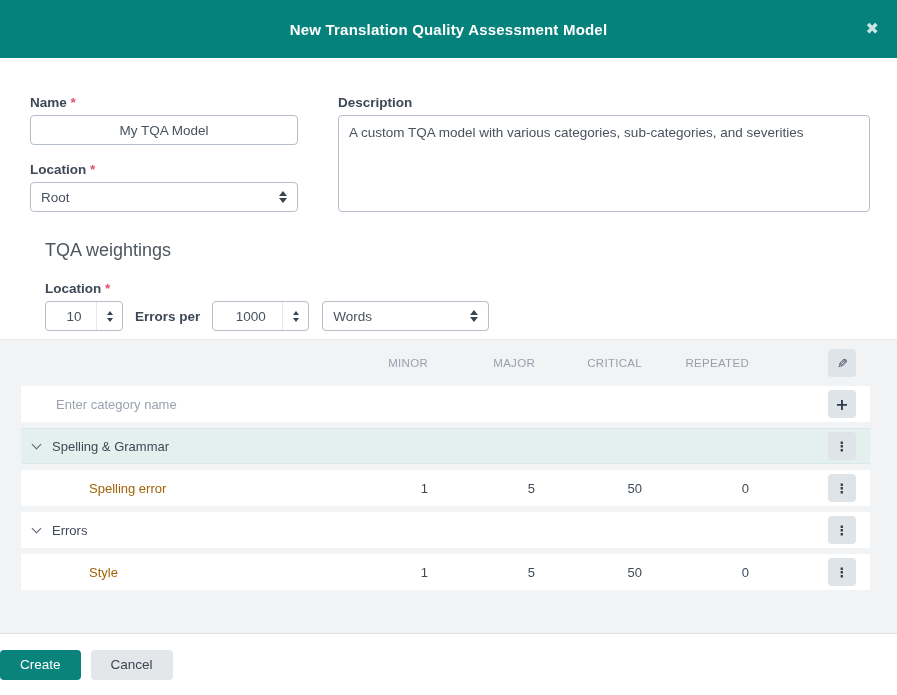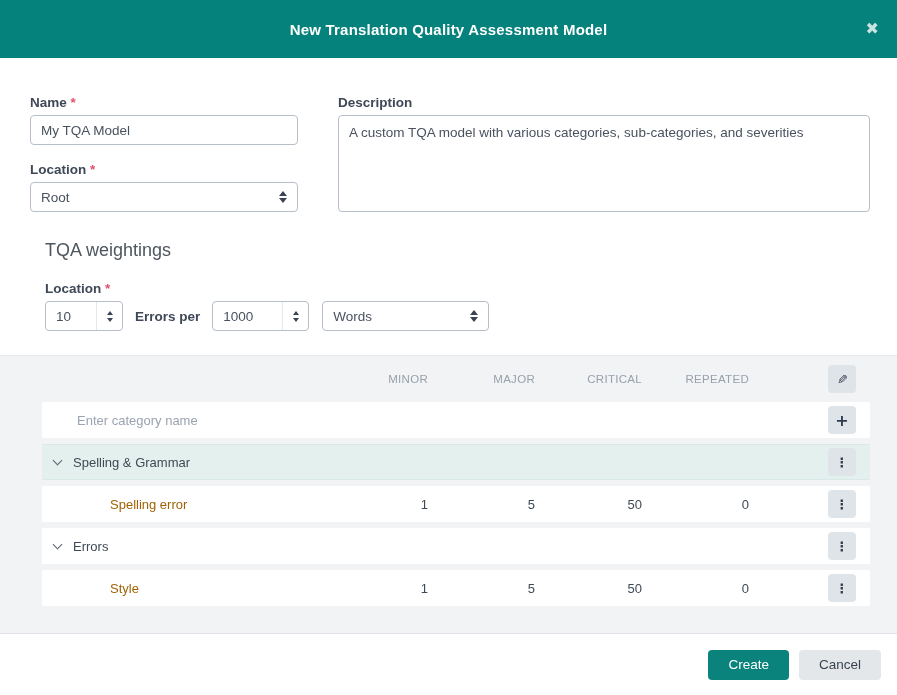--- a/index.html
+++ b/index.html
@@ -30,21 +30,21 @@
   .form-area { padding: 37px 27px 0 30px; display: flex; }
   .col-left { width: 268px; flex: 0 0 268px; }
   .col-right { flex: 1; margin-left: 40px; display: flex; flex-direction: column; }
   label.fld { display: block; font-size: 13.5px; font-weight: 700; color: #3e4856; margin-bottom: 5px; }
   .req { color: #e0516e; font-weight: 700; }
   .text-input {
     width: 100%; height: 30px;
     border: 1px solid #b6bec9; border-radius: 4px;
     padding: 0 10px; font-size: 13.5px; color: #49525f;
     font-family: "Liberation Sans", "DejaVu Sans", sans-serif;
-    background: #fff; outline: none;
+    background: #fff; outline: none; text-align: center;
   }
   .textarea {
     width: 100%; height: 97px; resize: none;
     border: 1px solid #b6bec9; border-radius: 4px;
     padding: 8px 10px; font-size: 13.5px; color: #49525f; line-height: 1.35;
     font-family: "Liberation Sans", "DejaVu Sans", sans-serif; outline: none;
   }
   .mt17 { margin-top: 17px; }
   
   .select {
@@ -67,23 +67,23 @@
   .weightings { padding: 0 27px 0 45px; }
   .section-heading { margin-top: 28px; font-size: 18px; font-weight: 400; color: #4e565e; }
   .threshold-label { margin-top: 20px; margin-bottom: 6px; }
   .threshold-row { display: flex; align-items: center; }
   .w78 { width: 78px; flex: 0 0 78px; }
   .w97 { width: 97px; flex: 0 0 97px; }
   .w167 { width: 167px; flex: 0 0 167px; margin-left: 13px; }
   .inline-lbl { font-size: 13.5px; font-weight: 700; color: #3e4856; margin: 0 12px; white-space: nowrap; }
   
   .table-section {
-    flex: 1; margin-top: 24px;
+    flex: 1; margin-top: 8px;
     background: #f1f3f4; border-top: 1px solid #e8eaed;
-    padding: 0 27px 0 42px; overflow: hidden;
+    padding: 0 27px 0 21px; overflow: hidden;
   }
   .tgrid { display: grid; grid-template-columns: 1fr 107px 107px 107px 107px 121px; align-items: center; }
   .thead { height: 46px; }
   .thead .col-h { font-size: 11.5px; color: #98a1ad; text-align: right; letter-spacing: .3px; }
   .cell-num { text-align: right; font-size: 13px; color: #3f4956; }
   .cell-action { display: flex; justify-content: flex-end; padding-right: 14px; }
   .icon-btn {
     width: 28px; height: 28px; border: none; border-radius: 4px;
     background: #dfe4e9; color: #2f3b4e; cursor: pointer;
     display: flex; align-items: center; justify-content: center;
@@ -105,21 +105,21 @@
   .cat-input {
     border: none; outline: none; background: transparent; width: 100%;
     font-size: 13px; color: #49525f; padding-left: 35px;
     font-family: "Liberation Sans", "DejaVu Sans", sans-serif;
   }
   .cat-input::placeholder { color: #9ba3b0; opacity: 1; }
   
   .modal-footer {
     height: 62px; flex: 0 0 62px;
     border-top: 1px solid #dfe3e7; background: #ffffff;
-    display: flex; align-items: center; justify-content: flex-end;
+    display: flex; align-items: center; 
     padding-right: 16px; gap: 10px;
   }
   .btn { height: 30px; padding: 0 20px; border-radius: 4px; border: none; cursor: pointer;
     font-size: 13.5px; font-family: "Liberation Sans", "DejaVu Sans", sans-serif; }
   .btn-primary { background: #0b837d; color: #ffffff; }
   .btn-secondary { background: #e4e7ea; color: #3a4350; }
 </style>
 </head>
 <body>
 

